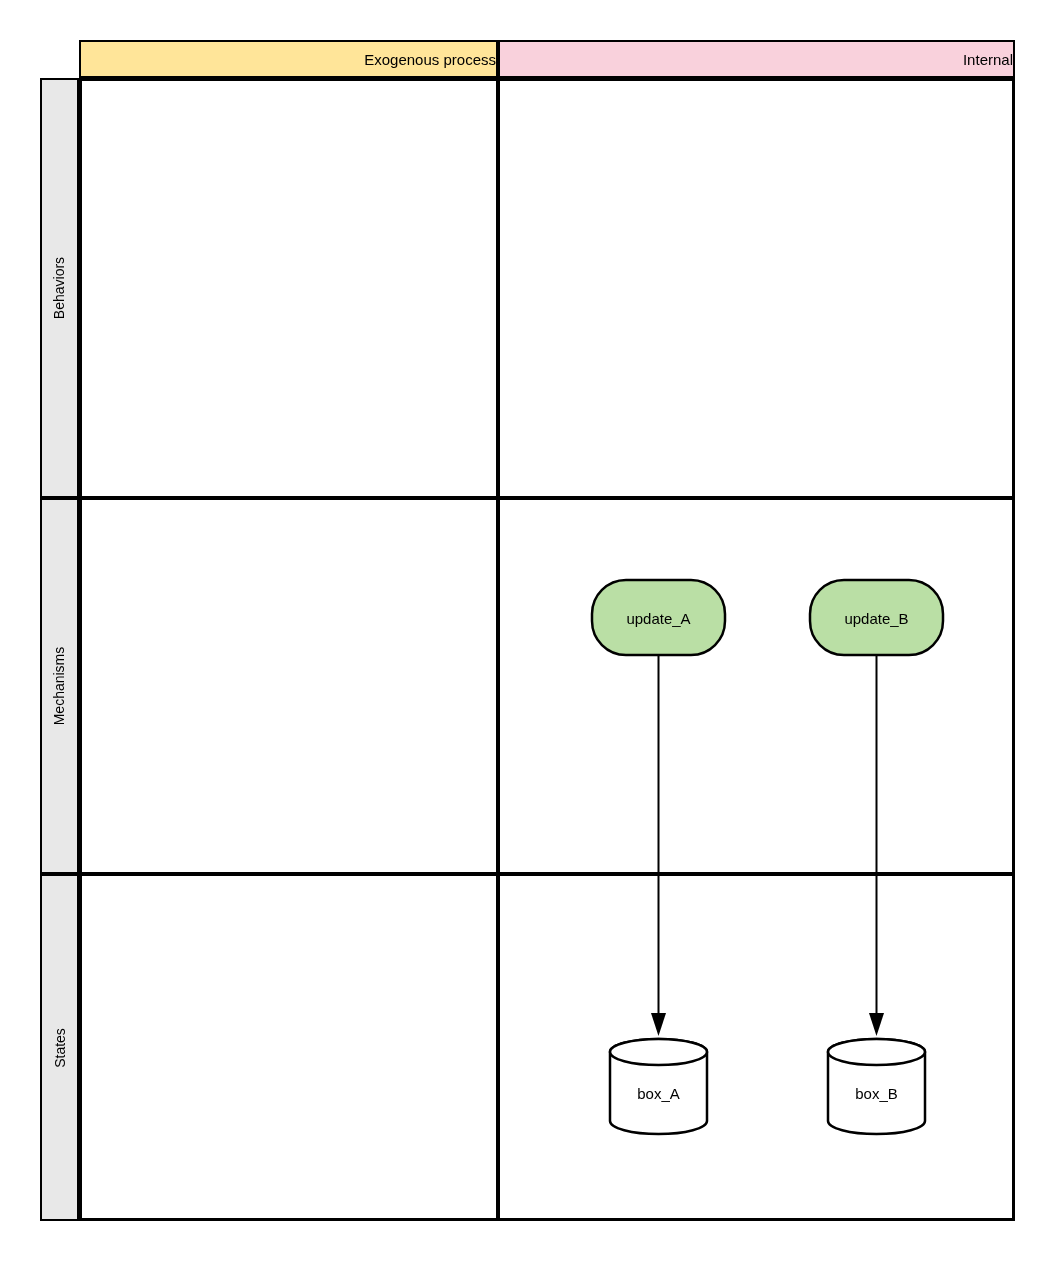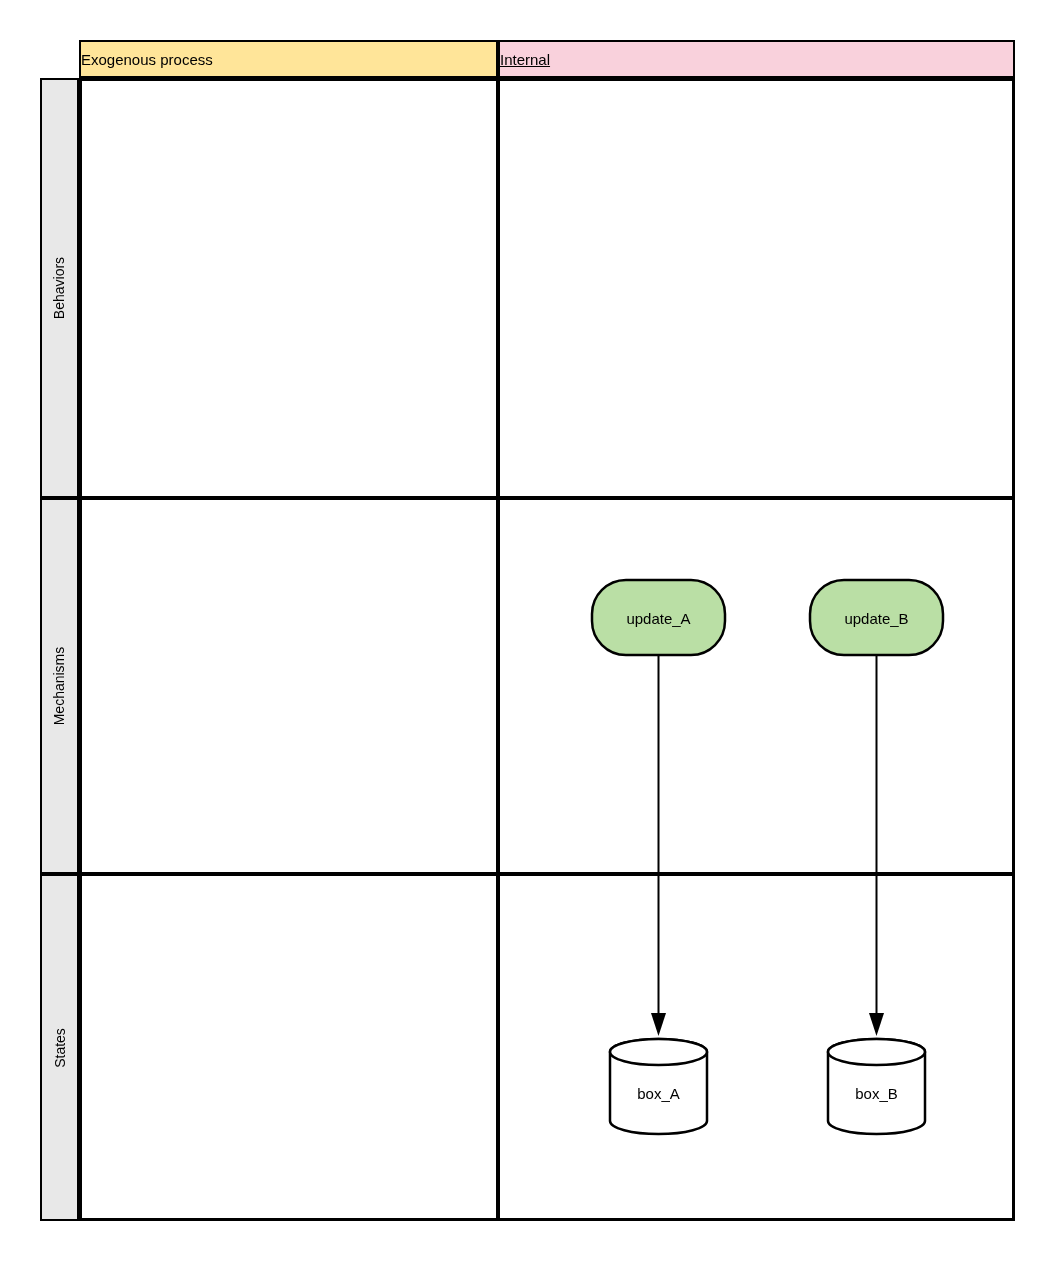--- a/index.html
+++ b/index.html
@@ -2,25 +2,25 @@
 <html><head>
 <meta charset="utf-8">
 <style>
   html, body { margin: 0; padding: 0; background: #ffffff; }
   body { font-family: "Liberation Sans", sans-serif; color: #000; }
   .canvas { position: relative; width: 1057px; height: 1263px; background: #ffffff; overflow: hidden; }
 
   .hdr {
     position: absolute; top: 40px; height: 38px;
     border: 2px solid #000; box-sizing: border-box;
-    display: flex; align-items: center; justify-content: flex-start;
+    display: flex; align-items: center; justify-content: flex-end;
     font-size: 15px;
   }
   .hdr-yellow { left: 79px;  width: 419px; background: #FFE599; }
-  .hdr-pink   { left: 498px; width: 517px; background: #F9D1DC; text-decoration: underline; }
+  .hdr-pink   { left: 498px; width: 517px; background: #F9D1DC; }
 
   .rowlbl {
     position: absolute; left: 40px; width: 39px;
     background: #E8E8E8; border: 2px solid #000; box-sizing: border-box;
     display: flex; align-items: center; justify-content: center;
     font-size: 14px;
   }
   .rowlbl span { transform: rotate(-90deg); white-space: nowrap; }
   .rowlbl-behaviors  { top: 78px;  height: 420px; }
   .rowlbl-mechanisms { top: 498px; height: 376px; }

